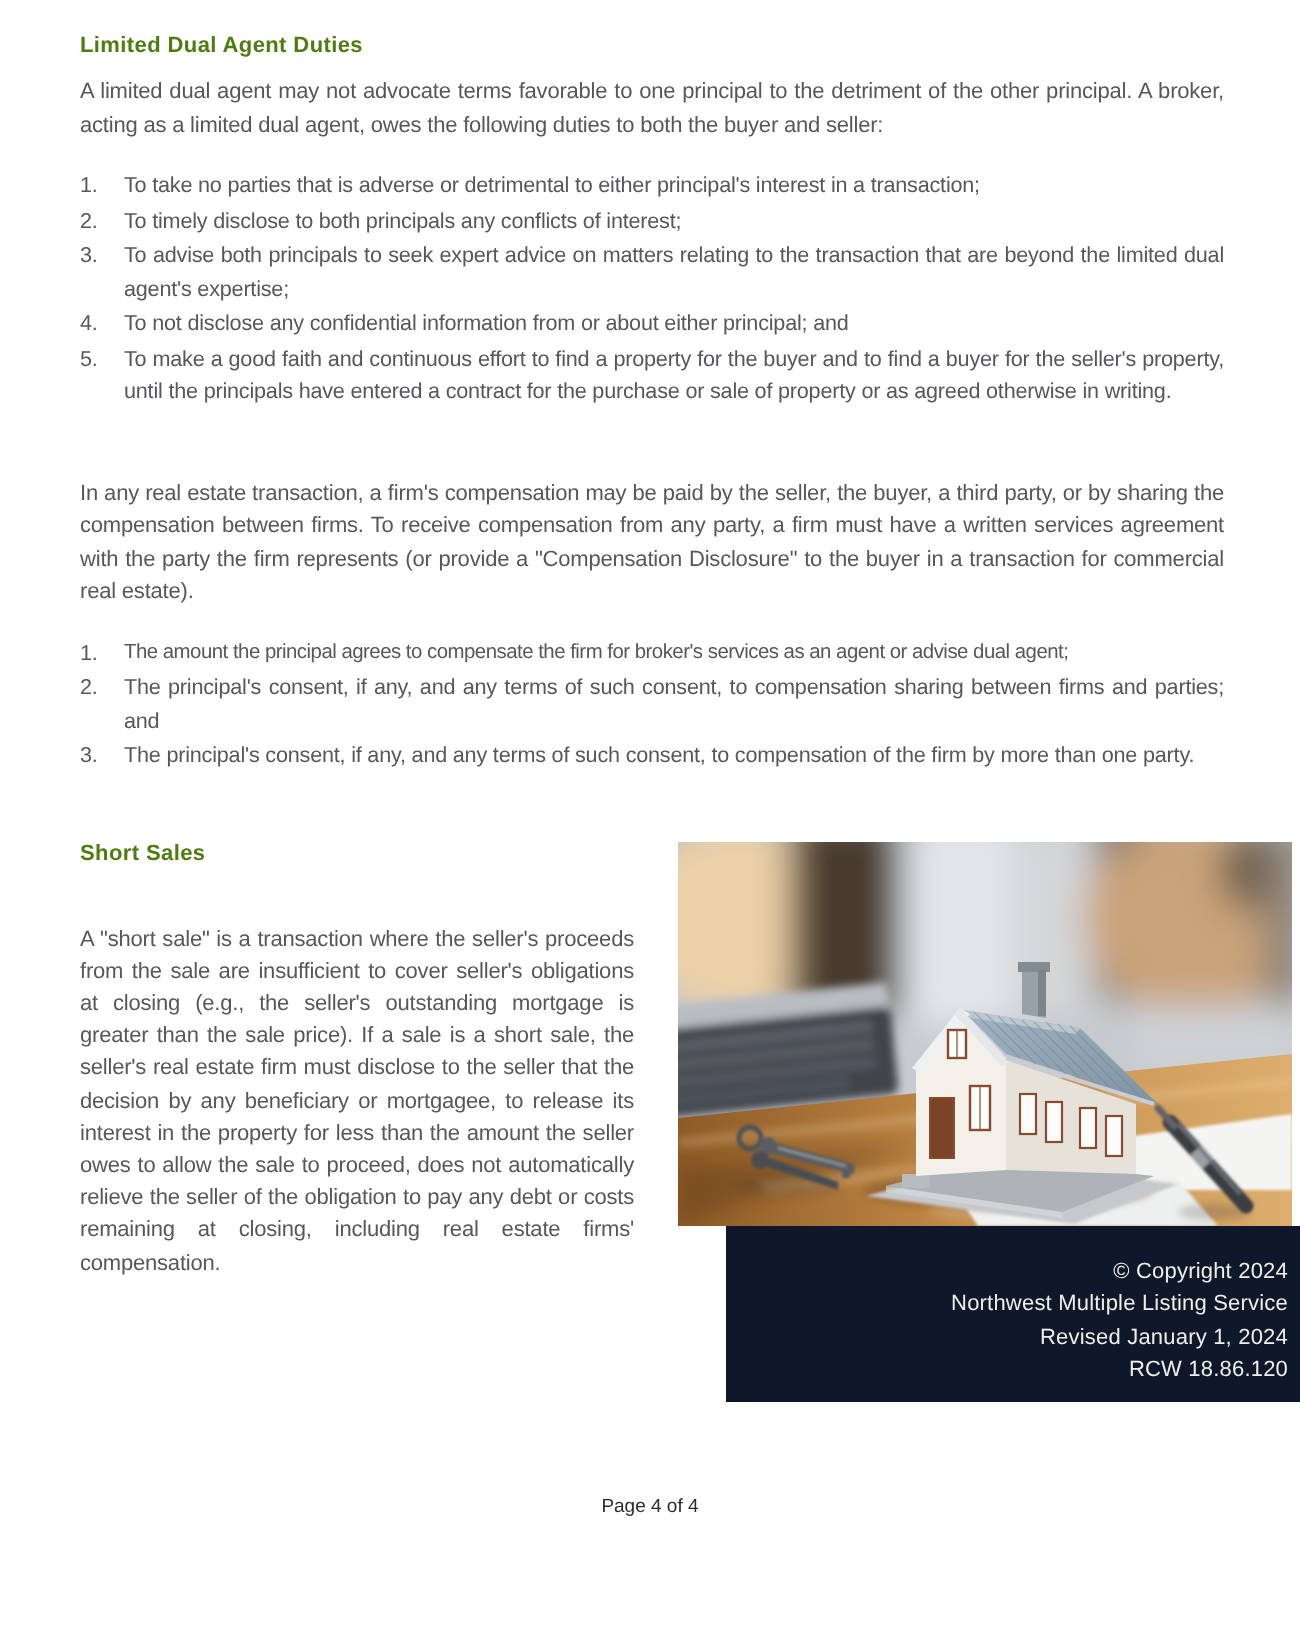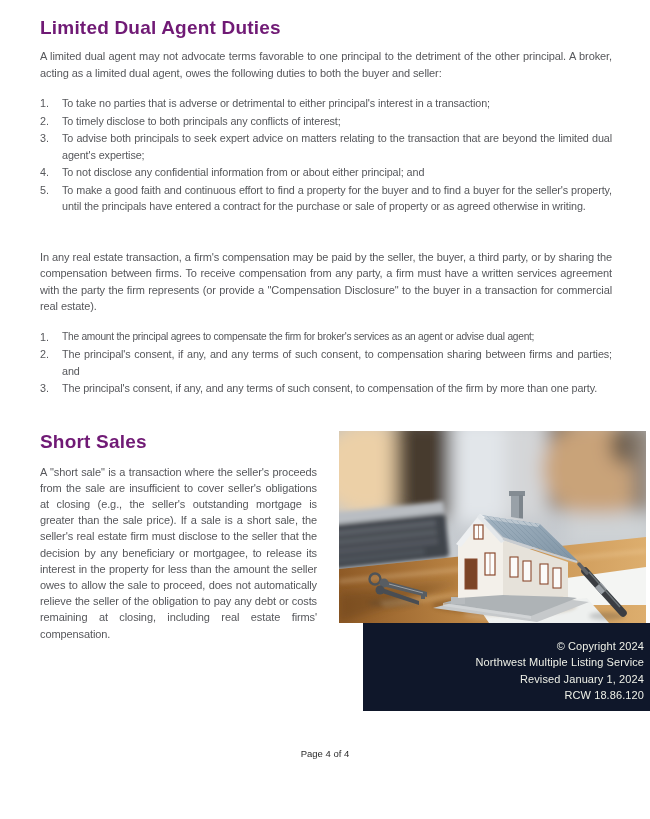--- a/index.html
+++ b/index.html
@@ -3,21 +3,21 @@
 <meta charset="utf-8">
 <style>
   html,body{margin:0;padding:0;}
   body{
     width:650px;height:819px;position:relative;background:#ffffff;
     font-family:"Liberation Sans", sans-serif;color:#56575b;overflow:hidden;
   }
   .page{position:absolute;left:40px;top:17px;width:606px;}
   .sec{width:572px;}
   h2{
-    font-size:19px;font-weight:bold;color:#701a75;margin:0 0 9px 0;
+    font-size:11px;font-weight:bold;color:#4d7c0f;margin:0 0 9px 0;
     letter-spacing:.2px;
   }
   p{
     font-size:11px;line-height:16.5px;letter-spacing:-0.1px;
     margin:0 0 14px 0;text-align:justify;
   }
   ol.duties{list-style:none;margin:0;padding:0;}
   ol.duties li{
     display:grid;grid-template-columns:22px 1fr;
     font-size:10.8px;line-height:16.5px;letter-spacing:-0.1px;
@@ -90,21 +90,21 @@
         </li>
       <li>
           <span class="num">3.</span>
           <span class="txt">The principal's consent, if any, and any terms of such consent, to compensation of the firm by more than one party.</span>
         </li>
     </ol>
   </div>
 
   <div class="columns">
     <div class="col-left">
-      <h2 style="margin-bottom:11px">Short Sales</h2>
+      <h2 style="margin-bottom:29px">Short Sales</h2>
       <p>A "short sale" is a transaction where the seller's proceeds from the sale are insufficient to cover seller's obligations at closing (e.g., the seller's outstanding mortgage is greater than the sale price). If a sale is a short sale, the seller's real estate firm must disclose to the seller that the decision by any beneficiary or mortgagee, to release its interest in the property for less than the amount the seller owes to allow the sale to proceed, does not automatically relieve the seller of the obligation to pay any debt or costs remaining at closing, including real estate firms' compensation.</p>
     </div>
     <div class="col-right">
 
       <div class="photo">
         <svg viewBox="0 0 307 192" width="307" height="192" xmlns="http://www.w3.org/2000/svg">
           <defs>
             <linearGradient id="bgGrad" x1="0" y1="0" x2="0" y2="1">
               <stop offset="0" stop-color="#b9bec4"></stop>
                 <stop offset="1" stop-color="#cfd3d7"></stop>

